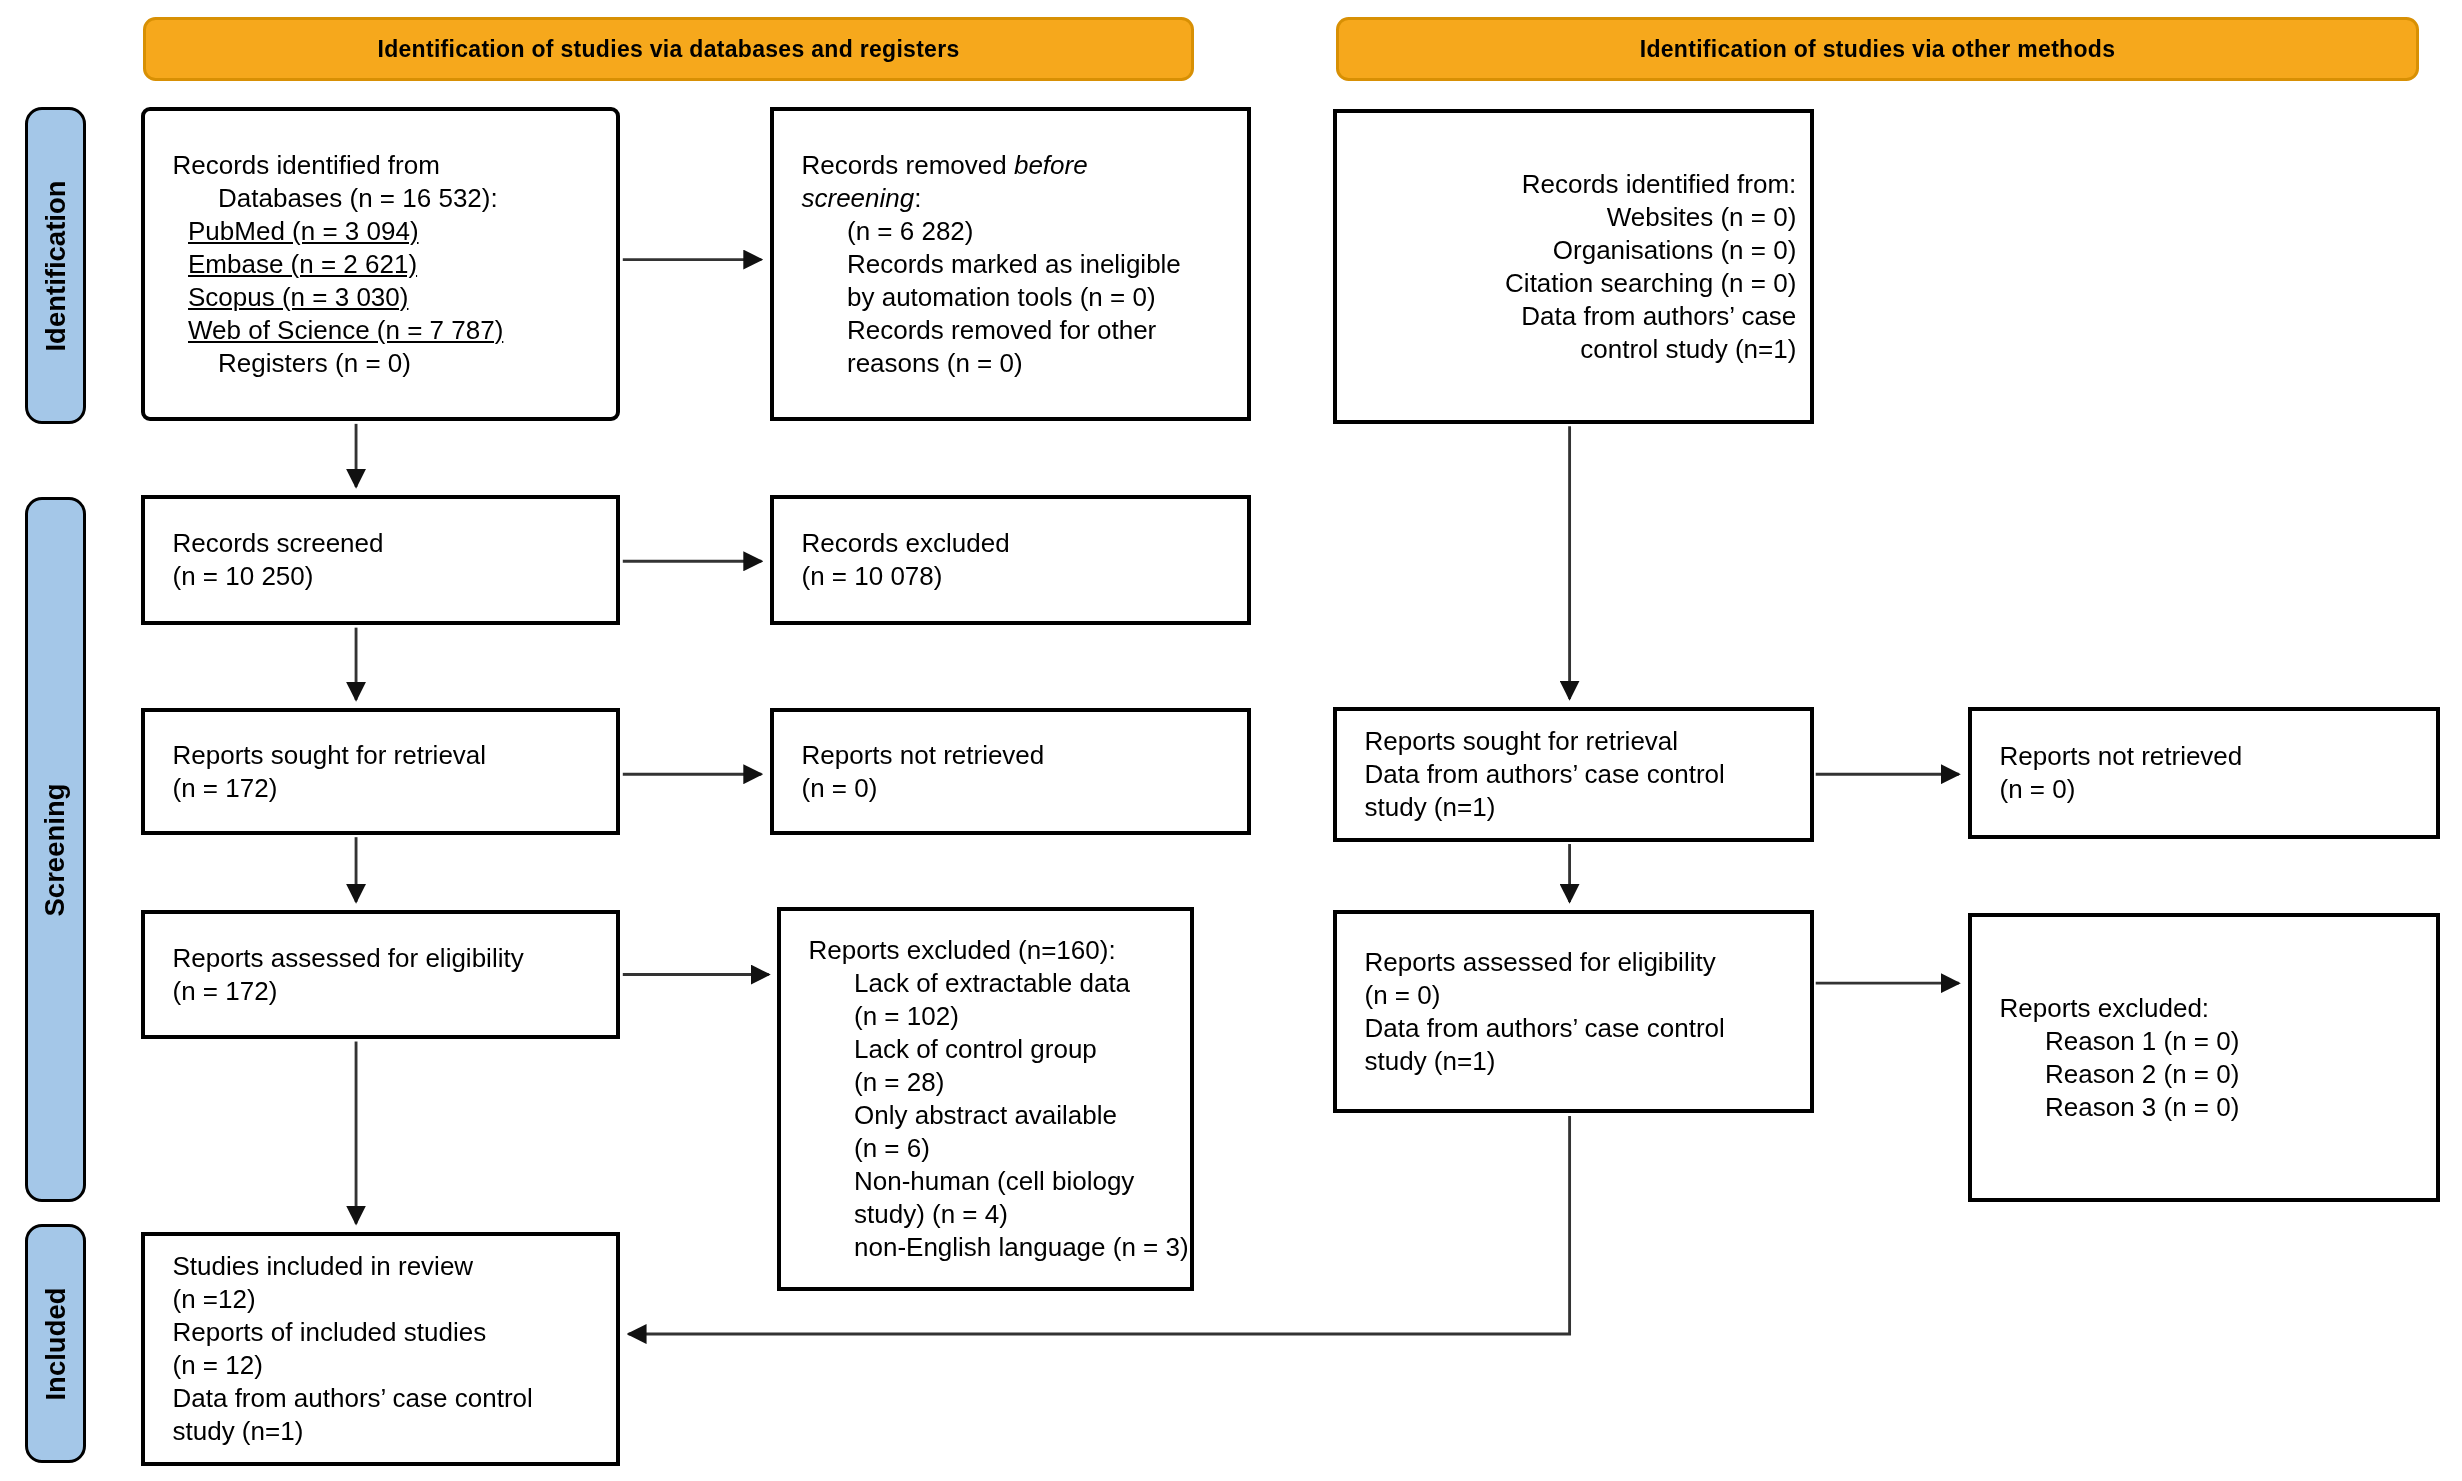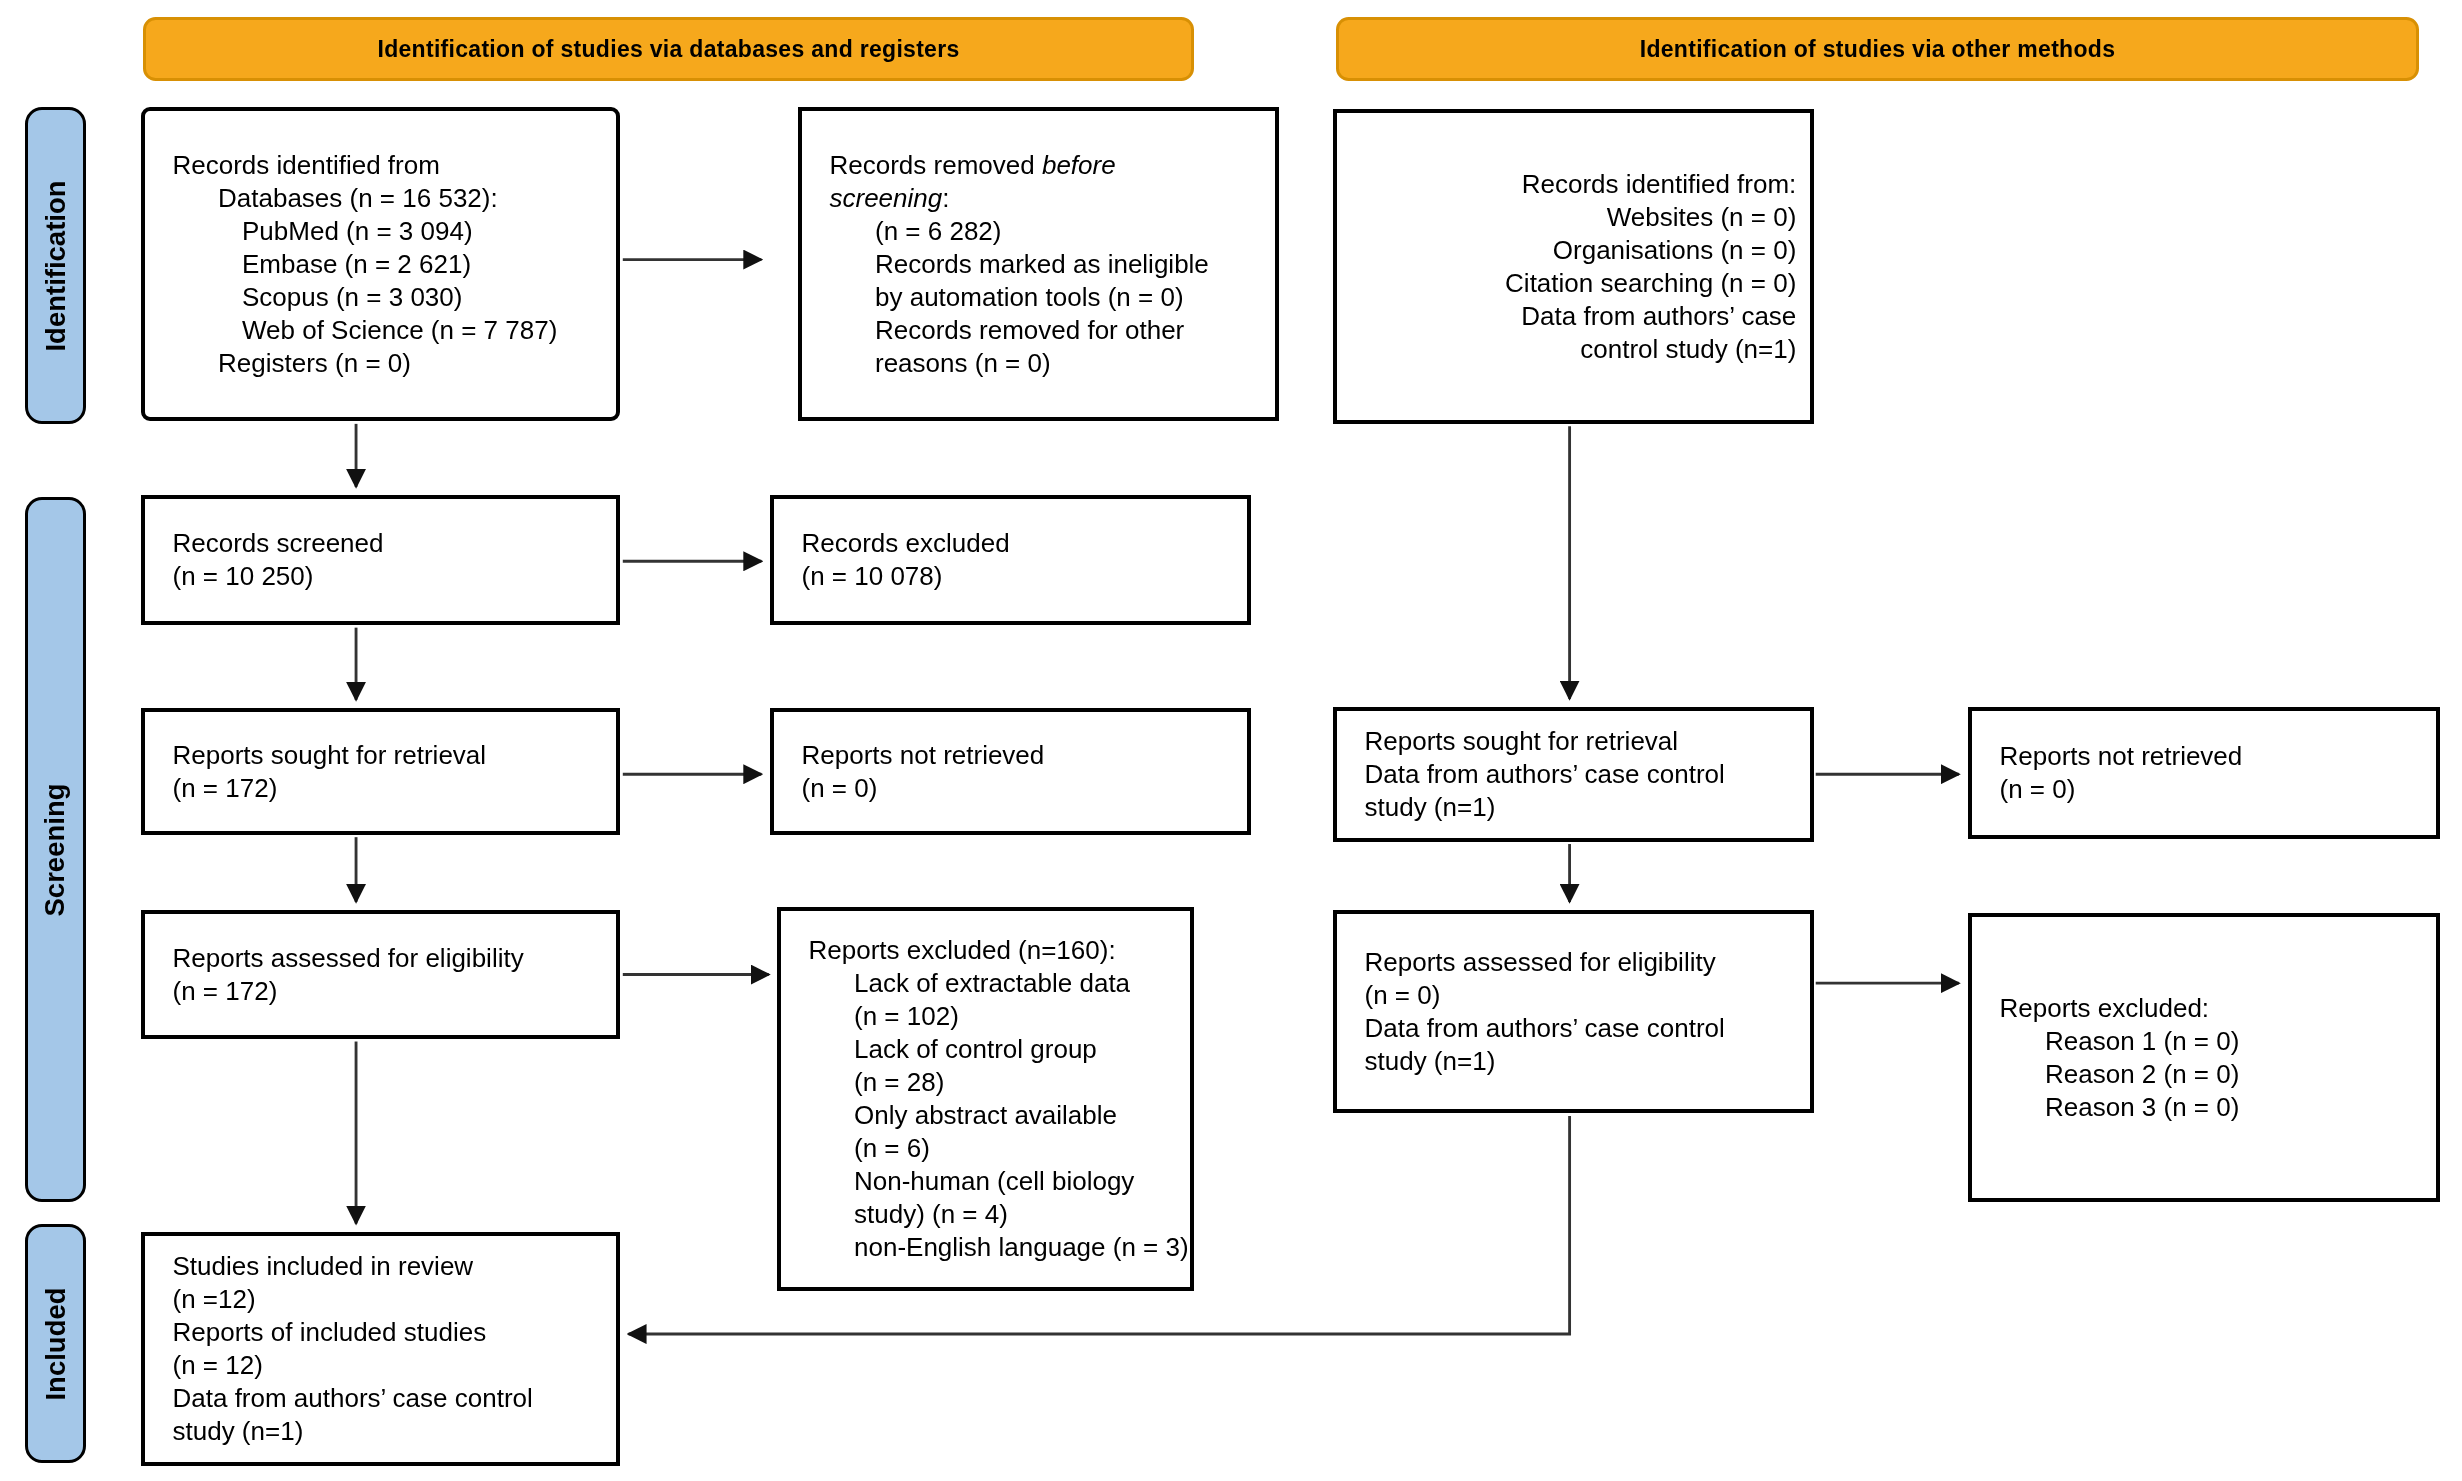--- a/index.html
+++ b/index.html
@@ -25,21 +25,21 @@
   }
   .box {
     position:absolute; box-sizing:border-box; background:#fff;
     border:4px solid #000; display:flex; flex-direction:column;
     justify-content:center; font-size:26px; line-height:33px;
     padding:10.3px 13.7px 10.3px 0;
   }
   .box .tl { white-space:nowrap; }
   .box .ind0 { padding-left:27.5px; }
   .box .ind1 { padding-left:73px; }
-  .box .ind2 { padding-left:97px; }
+  .box .ind2 { padding-left:43px;text-decoration:underline; }
   svg.arrows { position:absolute; left:0; top:0; pointer-events:none; }
   svg.arrows line, svg.arrows polyline { stroke:#333; stroke-width:5; fill:none; }
 </style>
 </head>
 <body>
 
 <div class="canvas">
 
   <div class="banner" style="left:143px; top:17px; width:1051px; height:64px;">Identification of studies via databases and registers</div>
   <div class="banner" style="left:1336px; top:17px; width:1083px; height:64px;">Identification of studies via other methods</div>
@@ -77,21 +77,21 @@
     </div>
   <div class="box" style="left:141px; top:1232px; width:479px; height:234px;">
       <div class="tl ind0"><span>Studies included in review</span></div>
       <div class="tl ind0"><span>(n =12)</span></div>
       <div class="tl ind0"><span>Reports of included studies</span></div>
       <div class="tl ind0"><span>(n = 12)</span></div>
       <div class="tl ind0"><span>Data from authors’ case control</span></div>
       <div class="tl ind0"><span>study (n=1)</span></div>
     </div>
 
-  <div class="box" style="left:770px; top:107px; width:481px; height:314px;margin-left:28px;">
+  <div class="box" style="left:770px; top:107px; width:481px; height:314px;">
       <div class="tl ind0"><span>Records removed </span><span style="font-style: italic;">before</span></div>
       <div class="tl ind0"><span style="font-style: italic;">screening</span><span>:</span></div>
       <div class="tl ind1"><span>(n = 6 282)</span></div>
       <div class="tl ind1"><span>Records marked as ineligible</span></div>
       <div class="tl ind1"><span>by automation tools (n = 0)</span></div>
       <div class="tl ind1"><span>Records removed for other</span></div>
       <div class="tl ind1"><span>reasons (n = 0)</span></div>
     </div>
   <div class="box" style="left:770px; top:495px; width:481px; height:130px;">
       <div class="tl ind0"><span>Records excluded</span></div>

